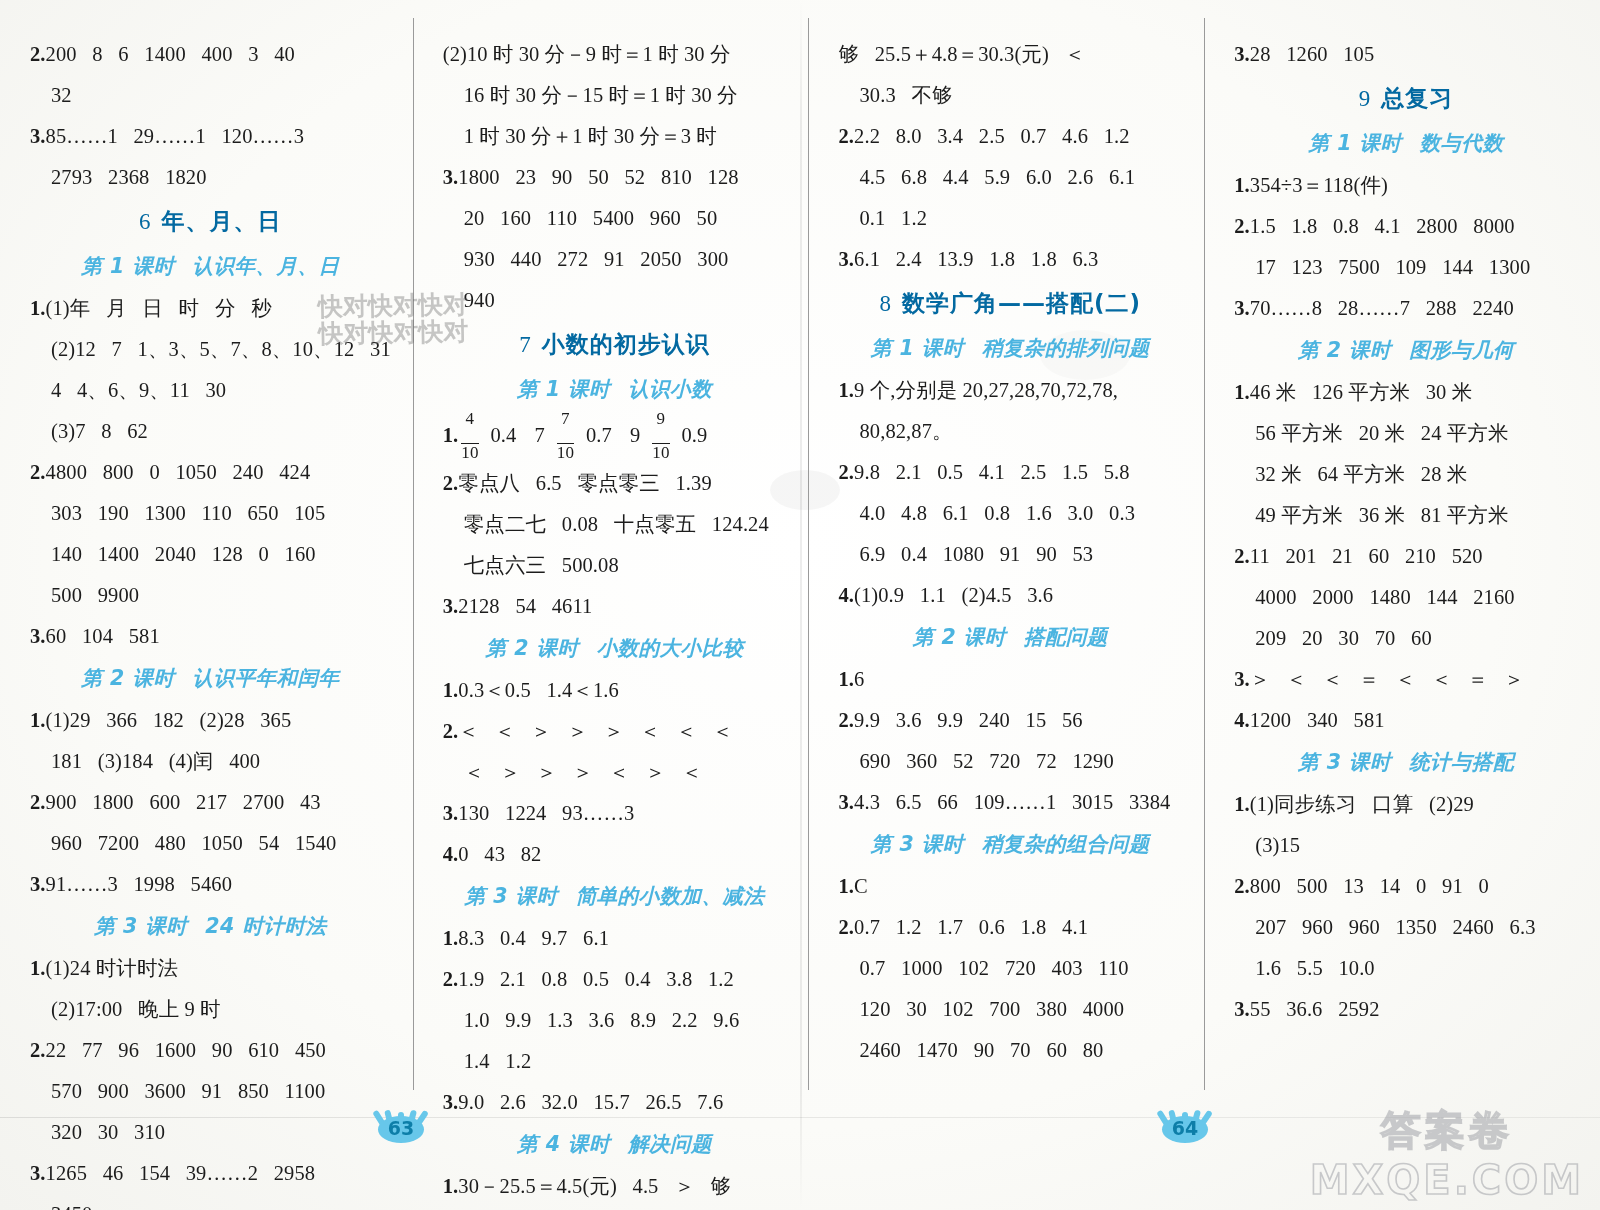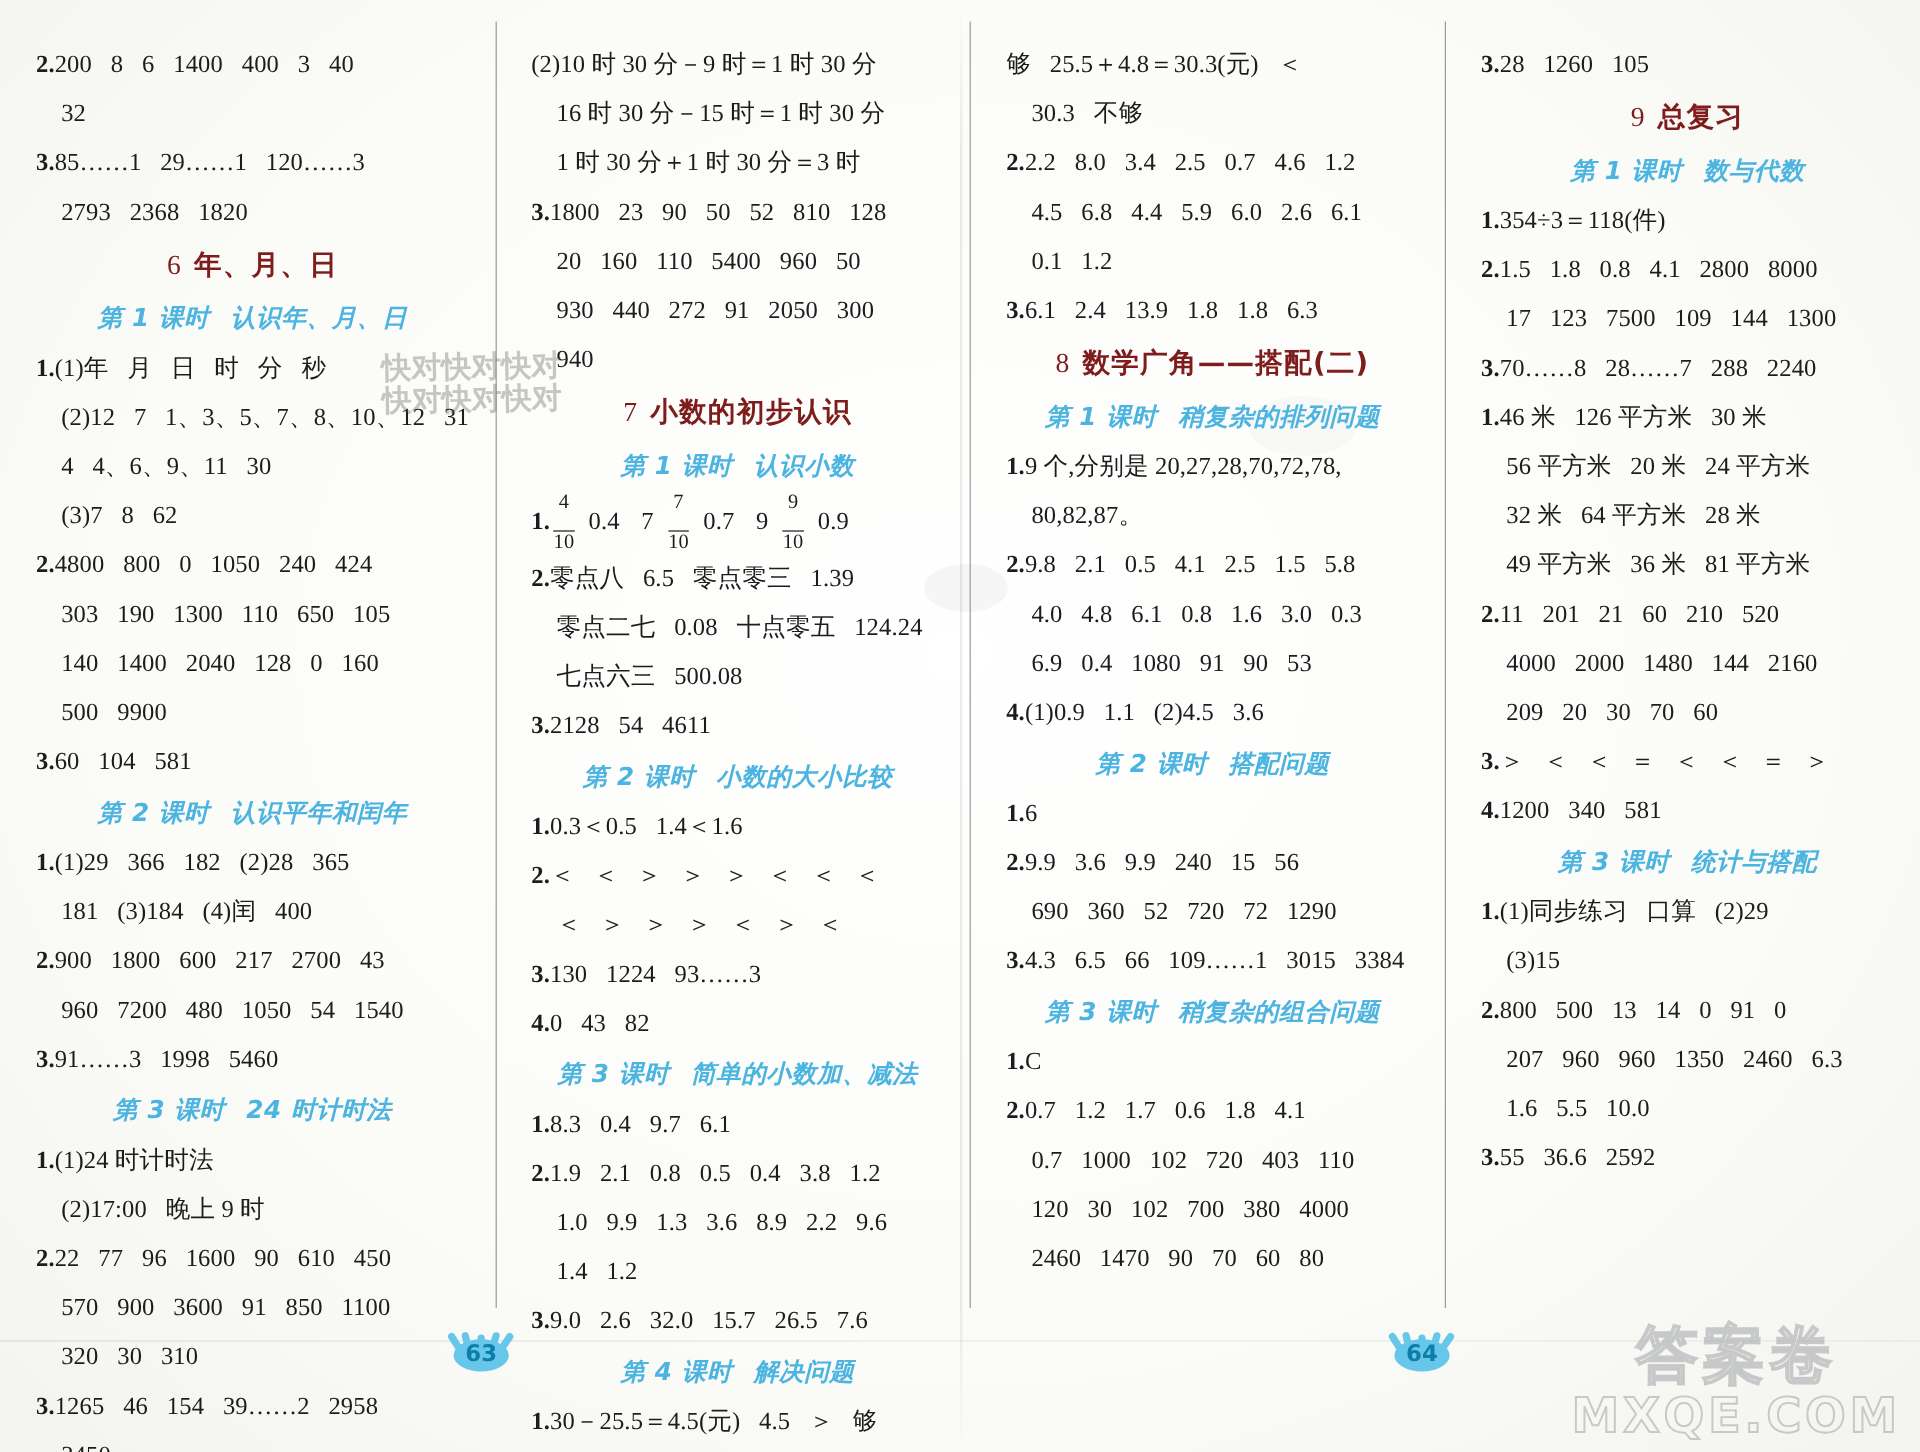--- a/index.html
+++ b/index.html
@@ -41,21 +41,21 @@
   .ln{
     font-size:20.5px;
     line-height:41px;
     white-space:pre;
     letter-spacing:.1px;
   }
   .ln.ind{ padding-left:21px; }
   .num{ font-weight:bold; }
   
   .unit{
-    color:#7f1d1d;
+    color:#0369a1;
     text-align:center;
     font-size:23px;
     line-height:46px;
     font-weight:bold;
     font-family:"DejaVu Sans","Liberation Sans",sans-serif;
     letter-spacing:1px;
   }
   .unit .un{ font-family:"Liberation Serif",serif; font-weight:normal; padding-right:10px;}
   .lesson{
     color:#4bb4e0;
@@ -118,21 +118,21 @@
   }
   .wm-brand{
     position:absolute;right:16px;bottom:8px;
     text-align:center;
     font-family:"DejaVu Sans","Liberation Sans",sans-serif;
     font-weight:bold;
     color:transparent;
     -webkit-text-stroke:1.6px rgba(160,162,168,0.55);
     pointer-events:none;
   }
-  .wm-brand .l1{ font-size:52px;line-height:56px;letter-spacing:4px; }
+  .wm-brand .l1{ font-size:40px;line-height:56px;letter-spacing:4px; }
   .wm-brand .l2{ font-size:40px;line-height:44px;letter-spacing:3px; }
   .smudge{
     position:absolute;pointer-events:none;
     background:rgba(0,0,0,0.035);border-radius:50%;
   }
 </style>
 </head>
 <body>
 
 <div class="paper"></div>
@@ -232,20 +232,21 @@
       <div class="ln ind">2460   1470   90   70   60   80</div>
     </div>
     <div class="col c4">
       <div class="ln"><span class="num">3.</span><span>28   1260   105</span></div>
       <div class="unit"><span class="un">9</span><span>总复习</span></div>
       <div class="lesson"><span>第 1 课时</span><span class="gap"></span><span>数与代数</span></div>
       <div class="ln"><span class="num">1.</span><span>354÷3＝118(件)</span></div>
       <div class="ln"><span class="num">2.</span><span>1.5   1.8   0.8   4.1   2800   8000</span></div>
       <div class="ln ind">17   123   7500   109   144   1300</div>
       <div class="ln"><span class="num">3.</span><span>70……8   28……7   288   2240</span></div>
+      <div class="lesson"><span>第 2 课时</span><span class="gap"></span><span>图形与几何</span></div>
       <div class="ln"><span class="num">1.</span><span>46 米   126 平方米   30 米</span></div>
       <div class="ln ind">56 平方米   20 米   24 平方米</div>
       <div class="ln ind">32 米   64 平方米   28 米</div>
       <div class="ln ind">49 平方米   36 米   81 平方米</div>
       <div class="ln"><span class="num">2.</span><span>11   201   21   60   210   520</span></div>
       <div class="ln ind">4000   2000   1480   144   2160</div>
       <div class="ln ind">209   20   30   70   60</div>
       <div class="ln"><span class="num">3.</span><span>＞   ＜   ＜   ＝   ＜   ＜   ＝   ＞</span></div>
       <div class="ln"><span class="num">4.</span><span>1200   340   581</span></div>
       <div class="lesson"><span>第 3 课时</span><span class="gap"></span><span>统计与搭配</span></div>

